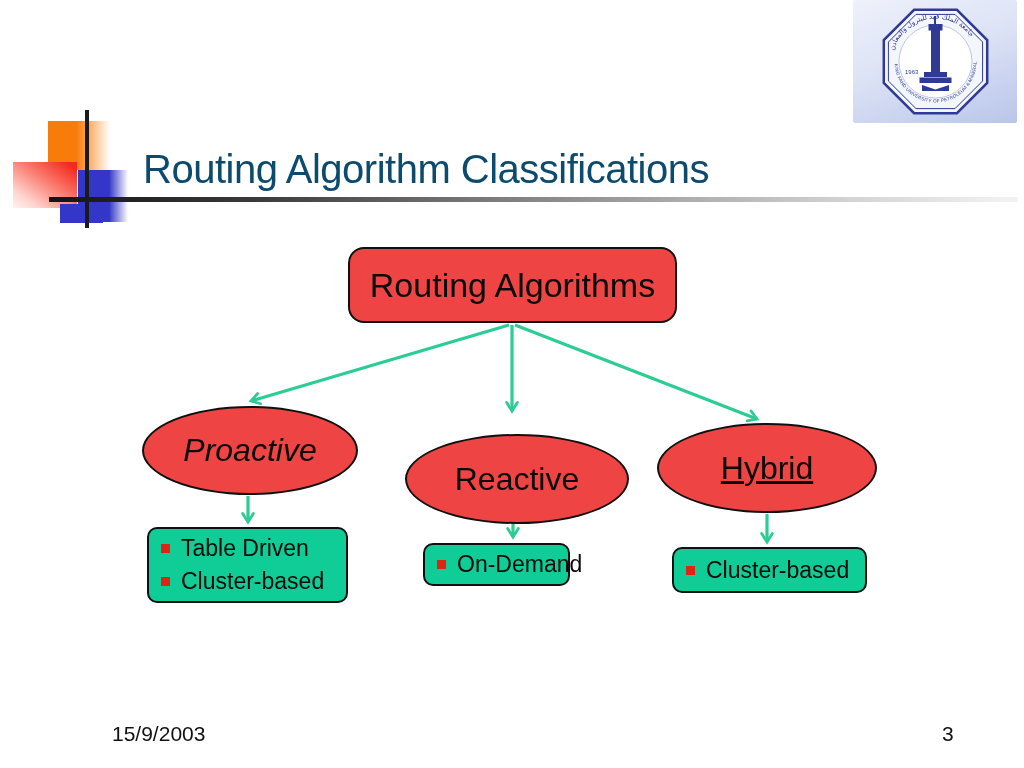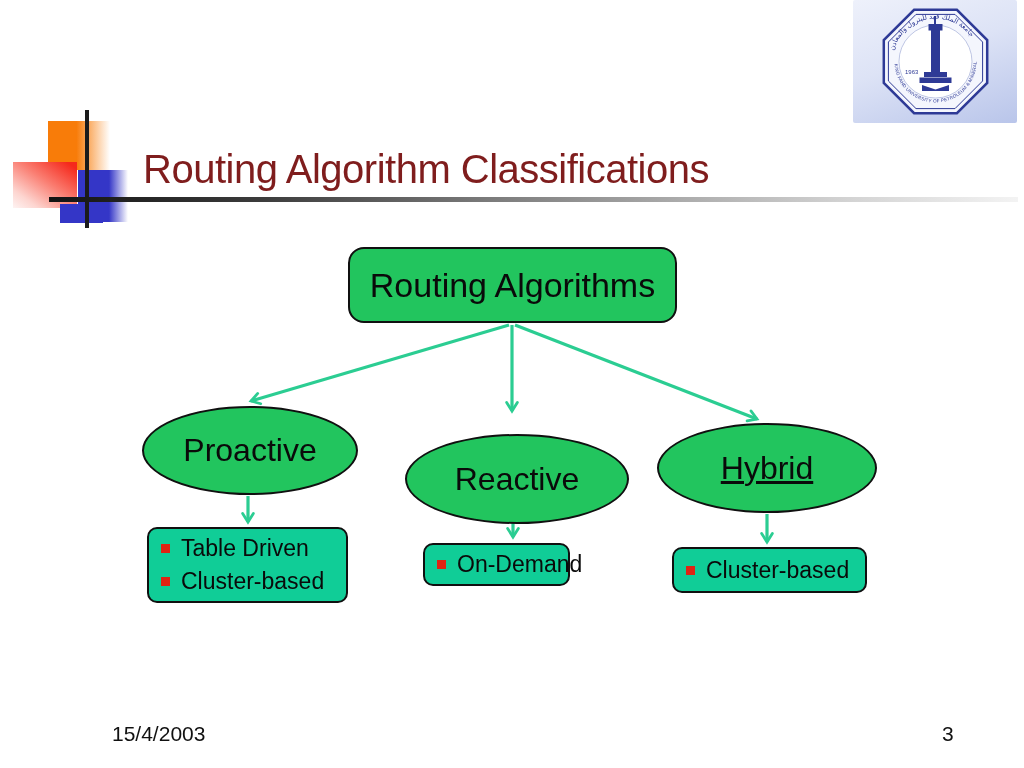--- a/index.html
+++ b/index.html
@@ -13,32 +13,32 @@
   .dec-red{left:13px;top:162px;width:64px;height:46px;
     background:linear-gradient(to bottom left,#f5291c 8%,#fa7e72 45%,#fdd5d0 80%,#fef3f2 100%);}
   .dec-blue1{left:78px;top:170px;width:50px;height:52px;
     background:linear-gradient(90deg,#3436c7 0%,#3436c7 62%,rgba(52,54,199,0) 100%);}
   .dec-blue2{left:60px;top:204px;width:43px;height:19px;background:#3436c7;}
   .vline{position:absolute;left:85px;top:110px;width:4px;height:118px;background:#1b1b1b;}
   .hline{position:absolute;left:49px;top:197px;width:969px;height:5px;
     background:linear-gradient(90deg,#131313 0%,#3c3c3c 22%,#7a7a7a 45%,#ababab 65%,#d2d2d2 82%,#f3f3f3 100%);}
 
   .title{position:absolute;left:143px;top:148px;font-size:40px;line-height:42px;
-    letter-spacing:-0.5px;color:#7f1d1d;white-space:nowrap;}
+    letter-spacing:-0.5px;color:#0c4a6e;white-space:nowrap;}
 
   
   .logo-card{position:absolute;left:853px;top:0px;width:164px;height:123px;
     background:linear-gradient(160deg,#eef1fb 0%,#dde3f6 45%,#b9c5ea 100%);border-radius:2px;}
 
   
   .node{position:absolute;display:flex;align-items:center;justify-content:center;
-    background:#22c55e;border:2px solid #101010;color:#0a0a0a;box-sizing:border-box;}
+    background:#ef4444;border:2px solid #101010;color:#0a0a0a;box-sizing:border-box;}
   .root-box{left:348px;top:247px;width:329px;height:76px;border-radius:16px;font-size:34px;}
   .ell{border-radius:50%;font-size:32px;}
-  .ell-proactive{left:142px;top:406px;width:216px;height:89px;}
+  .ell-proactive{left:142px;top:406px;width:216px;height:89px;font-style:italic;}
   .ell-reactive{left:405px;top:434px;width:224px;height:90px;}
   .ell-hybrid{left:657px;top:423px;width:220px;height:90px;text-decoration:underline;}
 
   .leaf{position:absolute;background:#10cd97;border:2px solid #101010;border-radius:10px;
     box-sizing:border-box;display:flex;flex-direction:column;justify-content:center;
     padding:2px 6px 2px 12px;color:#0a0a0a;font-size:23px;}
   .leaf-1{left:147px;top:527px;width:201px;height:76px;text-align:right;}
   .leaf-2{left:423px;top:543px;width:147px;height:43px;}
   .leaf-3{left:672px;top:547px;width:195px;height:46px;}
   .li{display:flex;align-items:center;line-height:33px;white-space:nowrap;}
@@ -138,16 +138,16 @@
     </div>
   </div>
 
   <div class="leaf leaf-3">
     <div class="li">
       <span class="bullet"></span>
       <span>Cluster-based</span>
     </div>
   </div>
 
-  <div class="footer-date">15/4/2003</div>
+  <div class="footer-date">15/9/2003</div>
   <div class="footer-page">3</div>
 
 </div>
 
 </body></html>

